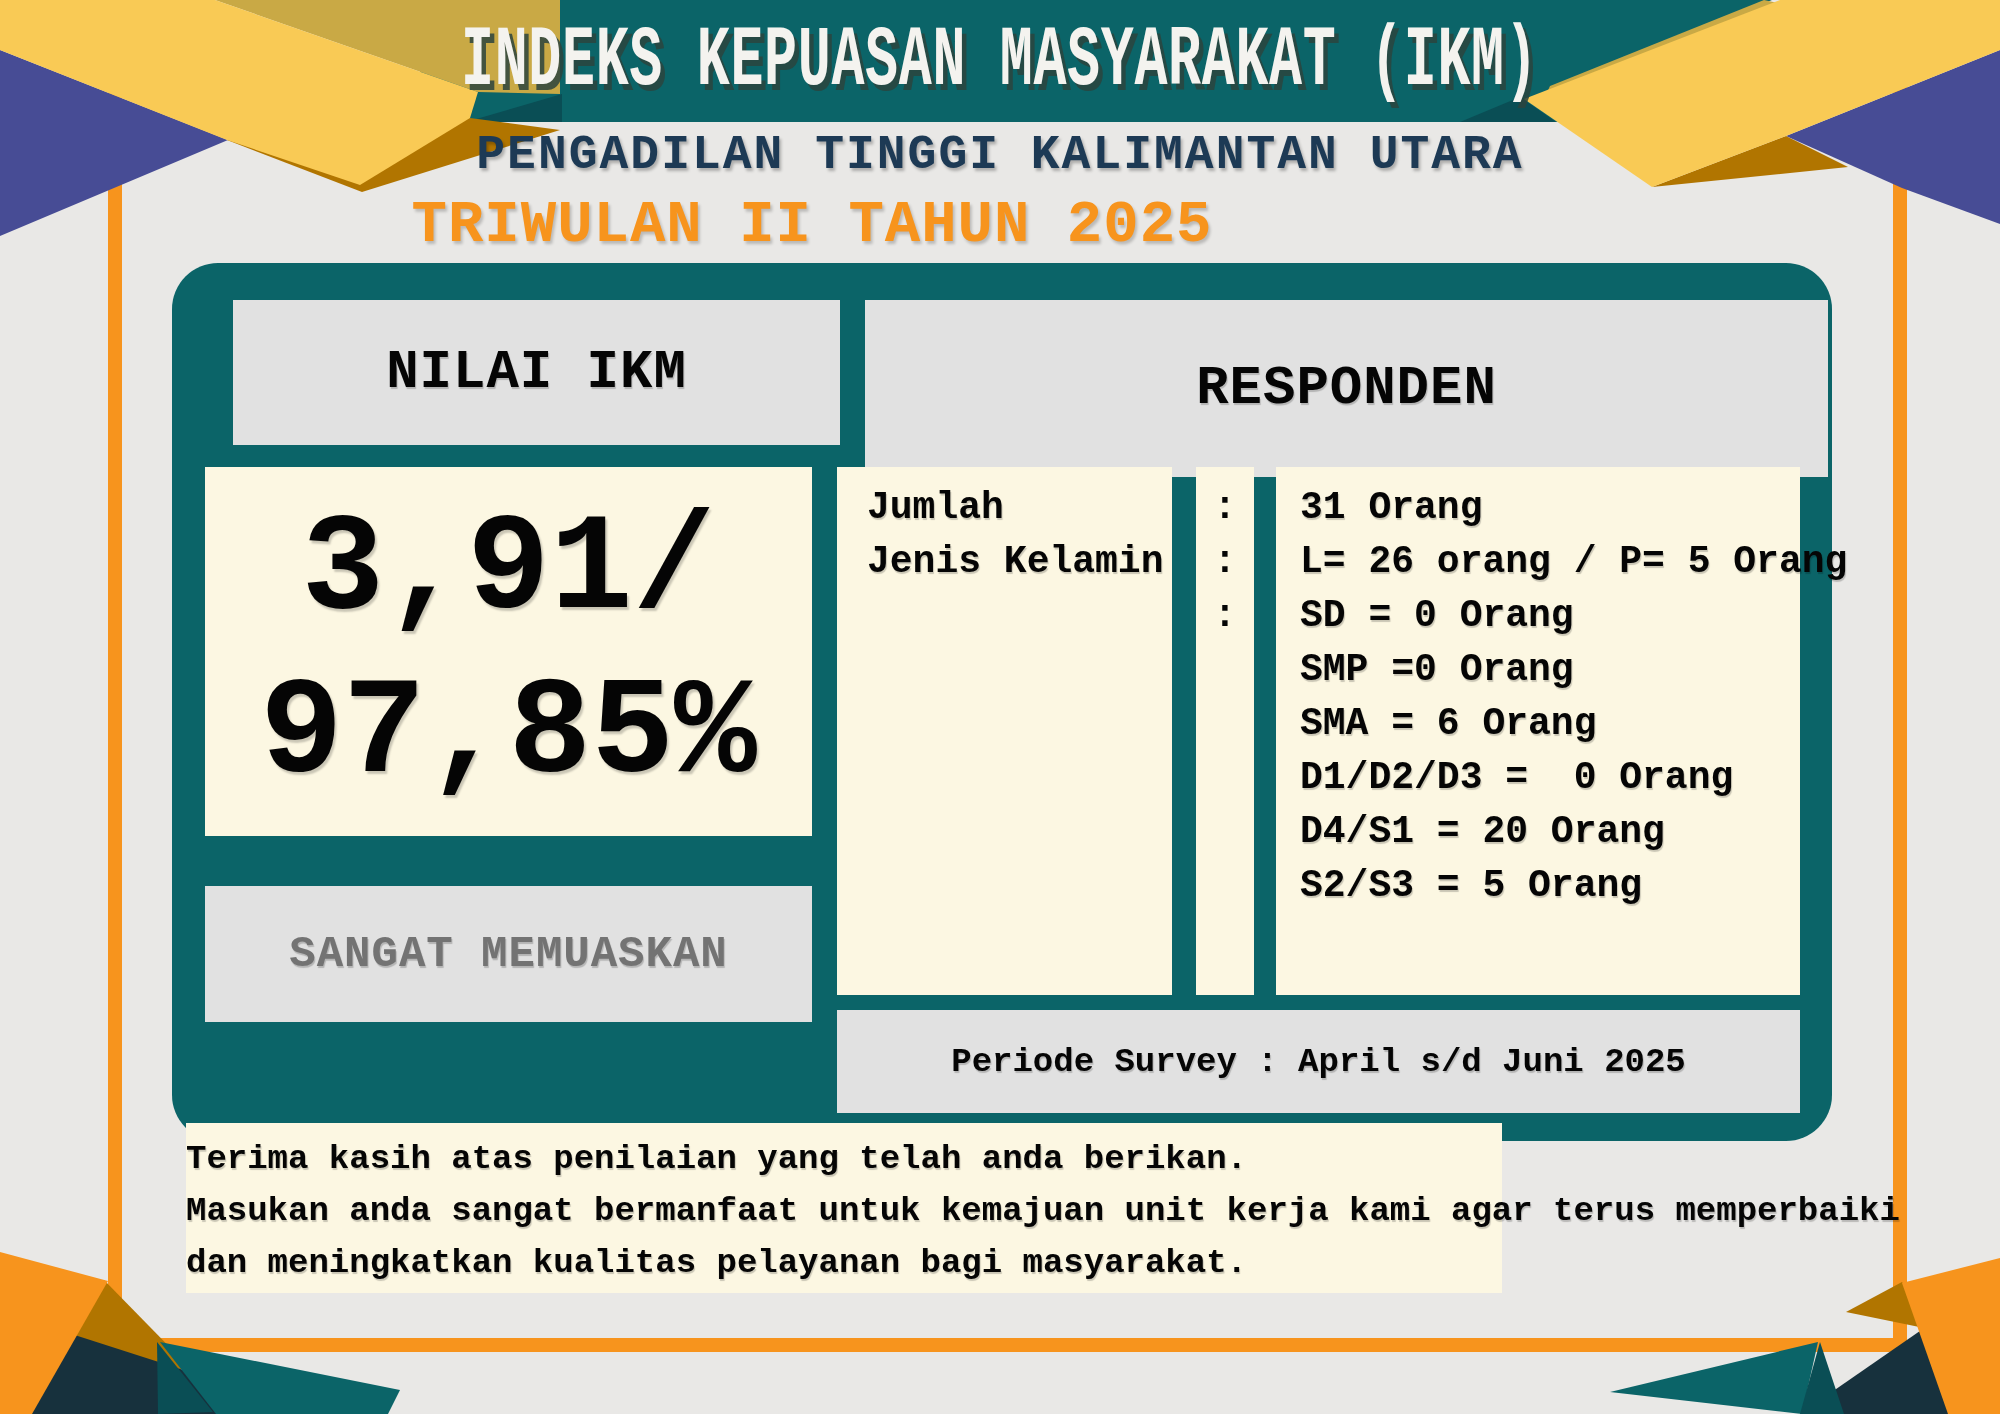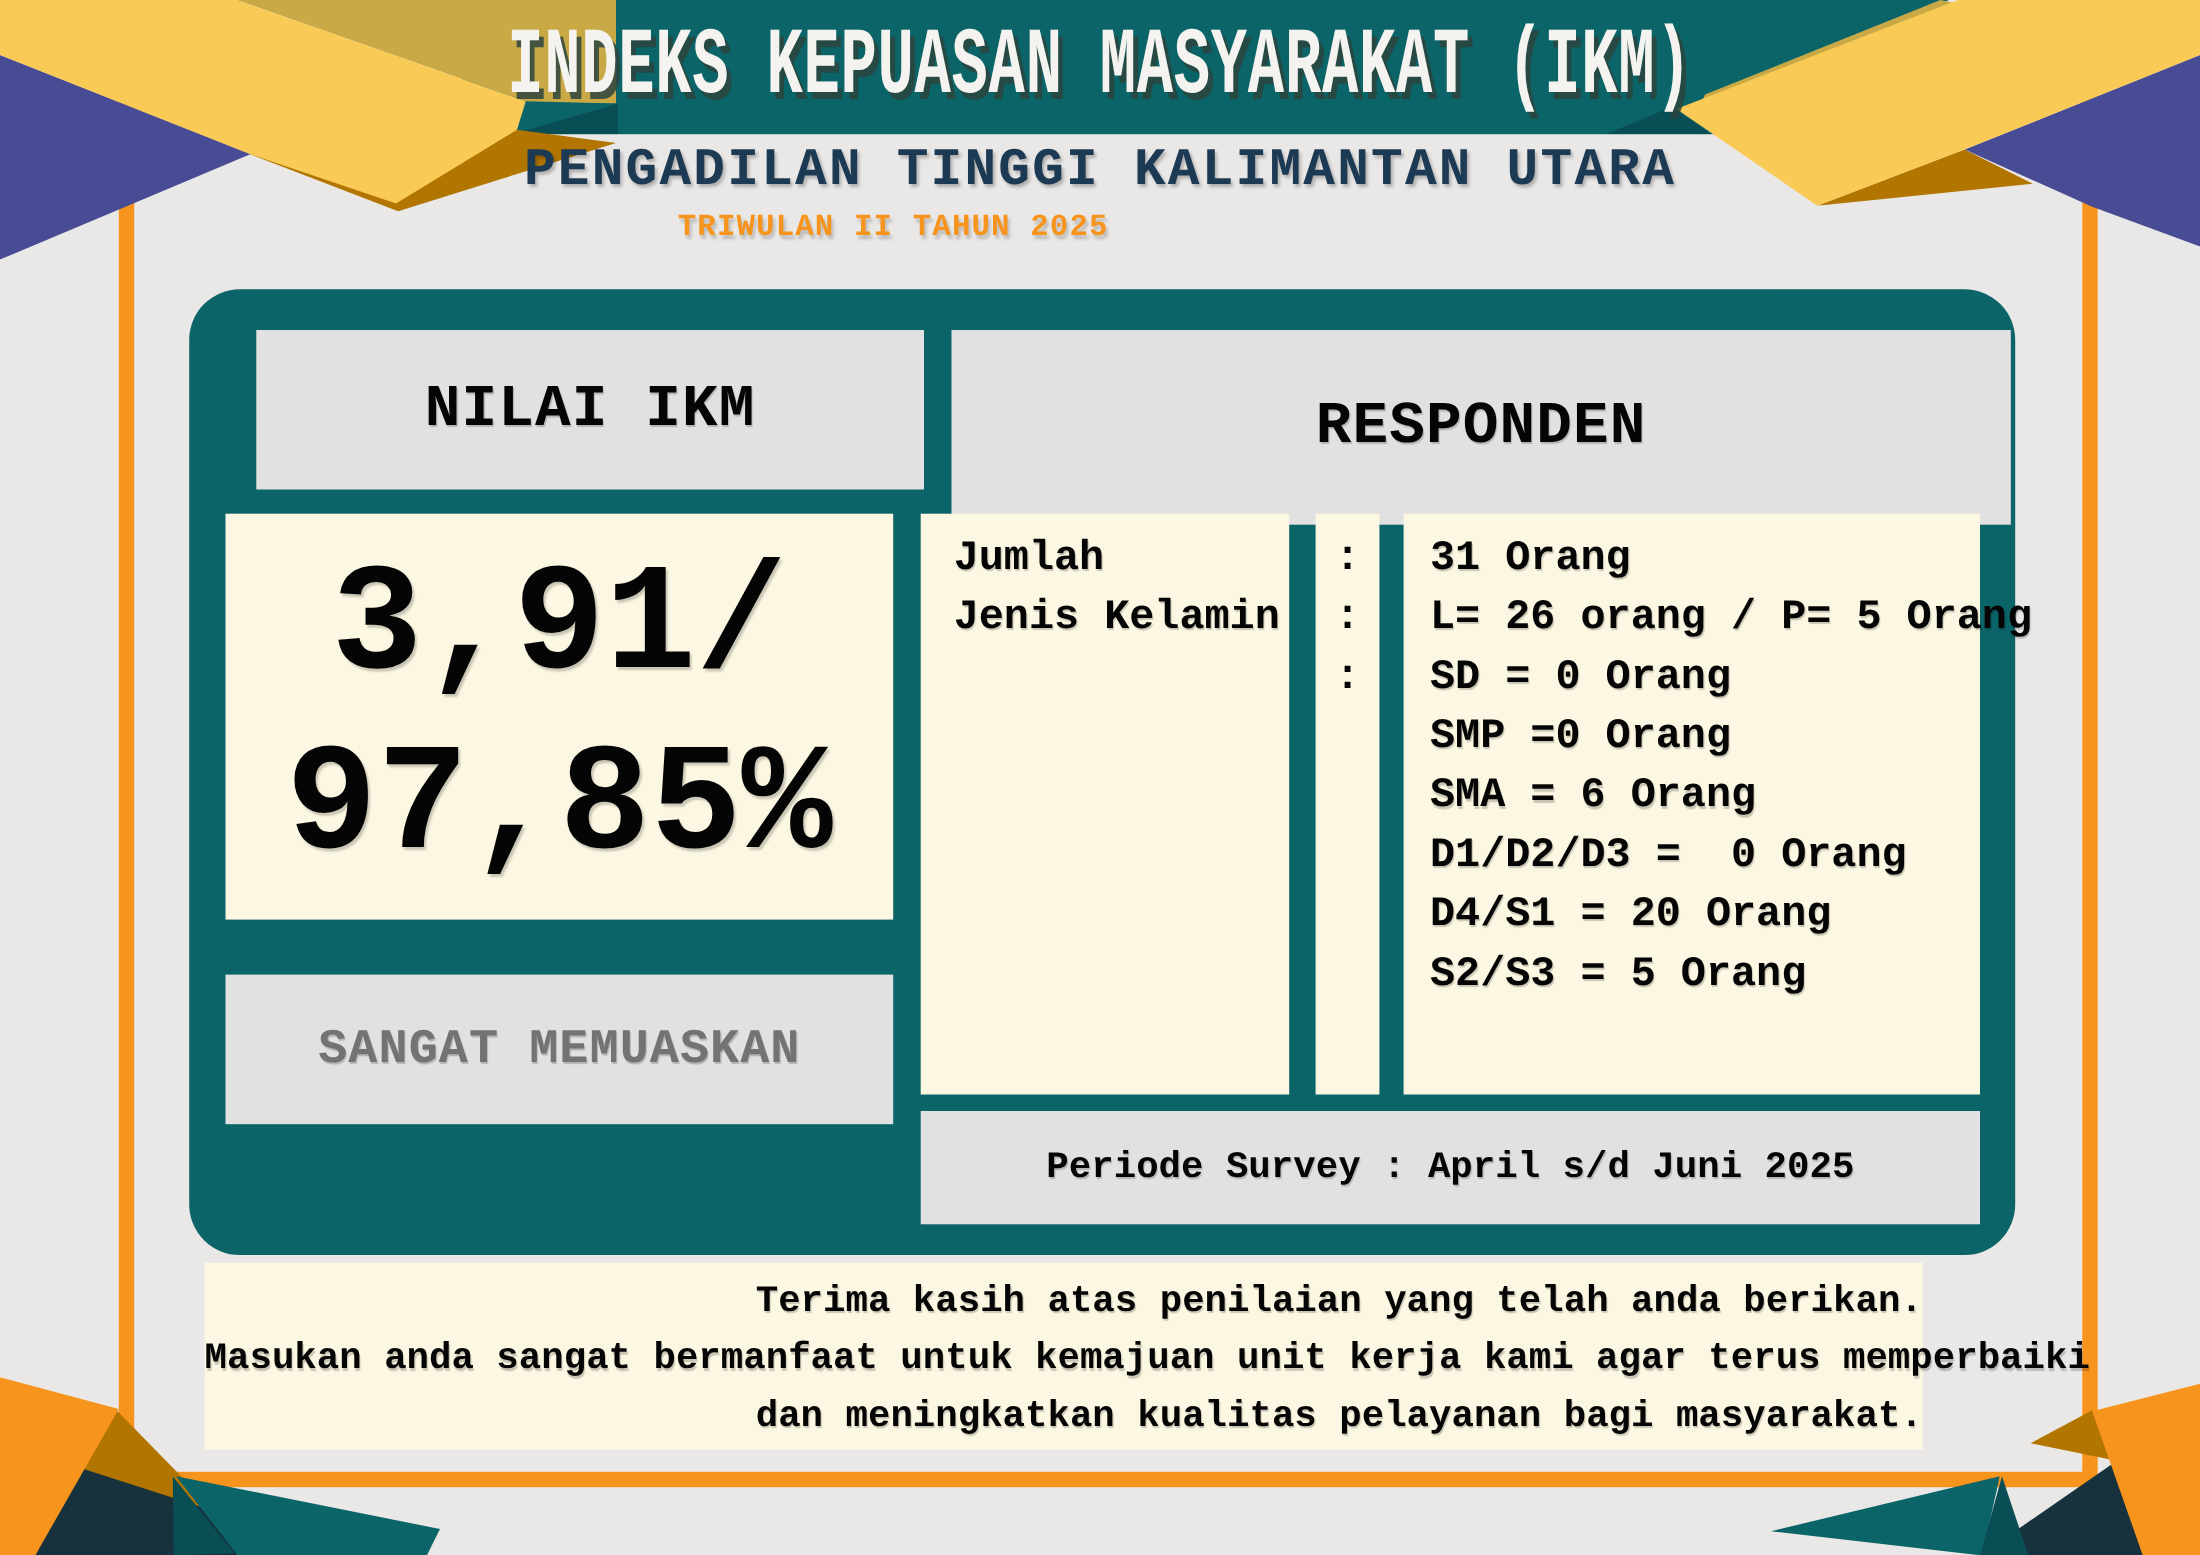--- a/index.html
+++ b/index.html
@@ -24,21 +24,21 @@
     letter-spacing:1px;white-space:nowrap;transform:scaleX(.64);
     text-shadow:7px 6px 0 rgba(44,68,62,.85);
   }
   .subtitle{
     position:absolute;top:128px;left:0;width:2000px;text-align:center;z-index:20;
     font-size:48px;font-weight:bold;letter-spacing:2px;color:var(--subtitle_text,#1d3a55);
     text-shadow:2px 3px 3px rgba(0,0,0,.25);
   }
   .period-line{
     position:absolute;top:192px;left:0;width:1624px;text-align:center;z-index:20;
-    font-size:28px;font-weight:bold;letter-spacing:1px;color:var(--orange,#f7941d);
+    font-size:59px;font-weight:bold;letter-spacing:1px;color:var(--orange,#f7941d);
     text-shadow:2px 3px 3px rgba(0,0,0,.2);
   }
 
   
   .c-teal{background:var(--teal,#0b6468);}
   .c-tealdark{background:var(--teal_dark,#0a4e55);}
   .c-navy{background:var(--navy,#474c95);}
   .c-navydark{background:var(--navy_dark,#17313d);}
   .c-yellow{background:var(--yellow,#f9ca55);}
   .c-gold{background:var(--gold,#c9a945);}
@@ -83,22 +83,22 @@
   .values{left:1104px;top:204px;width:524px;height:528px;padding:14px 0 0 24px;}
   .values div{font-size:38px;line-height:54px;font-weight:bold;color:#050505;white-space:pre;text-shadow:1px 2px 1px rgba(0,0,0,.2);}
   .periode{
     left:665px;top:747px;width:963px;height:103px;
     display:flex;align-items:center;justify-content:center;
     font-size:34px;font-weight:bold;color:#050505;text-shadow:1px 2px 1px rgba(0,0,0,.2);
   }
 
   
   .footer{
-    position:absolute;left:186px;top:1148px;width:1562px;height:170px;
-    background:var(--cream,#fcf7e2);z-index:20;text-align:right;padding-top:10px;box-sizing:border-box;
+    position:absolute;left:186px;top:1123px;width:1316px;height:170px;
+    background:var(--cream,#fcf7e2);z-index:20;text-align:left;padding-top:10px;box-sizing:border-box;
   }
   .footer div{
     font-size:34px;line-height:52px;font-weight:bold;color:#050505;white-space:nowrap;
     text-shadow:1px 2px 1px rgba(0,0,0,.2);
   }
 </style>
 </head>
 <body>
 
 <div class="canvas">

